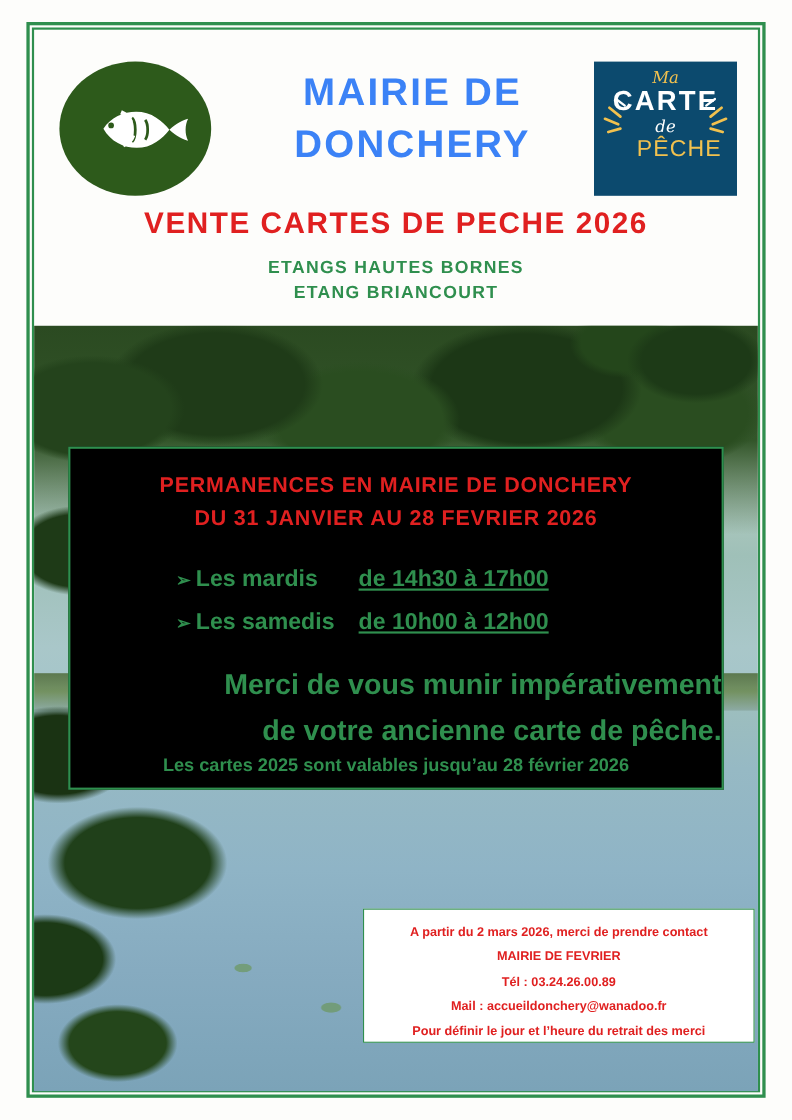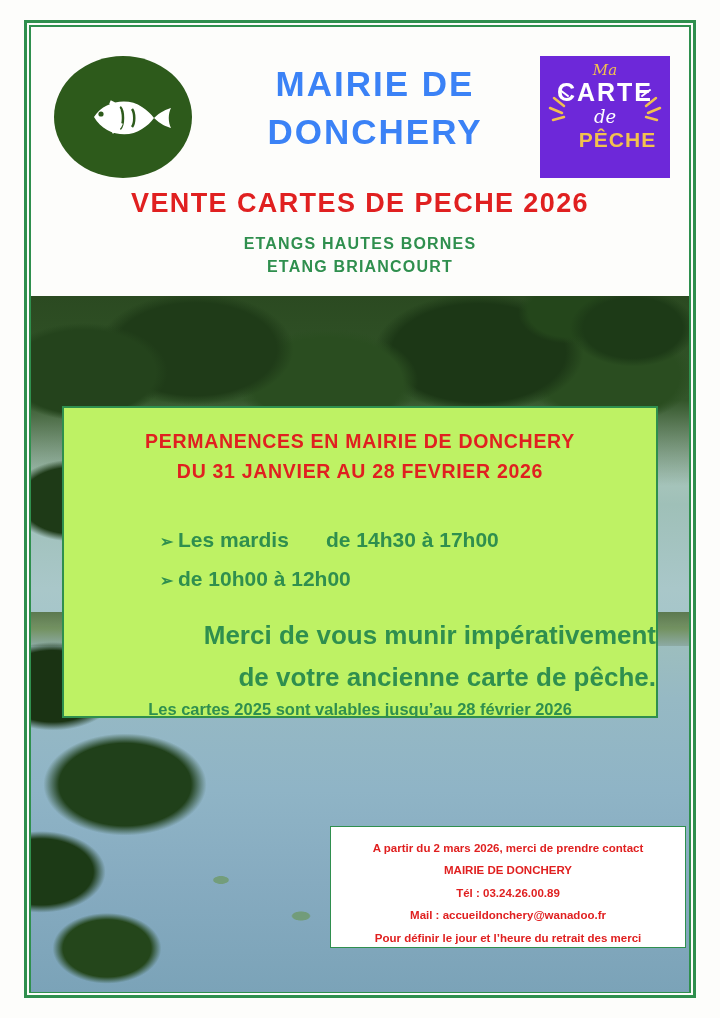--- a/index.html
+++ b/index.html
@@ -59,47 +59,47 @@
     letter-spacing: 2px;
     color: #3b82f6;
     line-height: 1.38;
     white-space: nowrap;
   }
 
   .carte-badge {
     position: absolute;
     left: 500px; top: 22px;
     width: 130px; height: 122px;
-    background: #6d28d9;
+    background: #0c4a6e;
     color: #ffffff;
     text-align: center;
     padding-top: 6px;
   }
   .badge-ma {
     font-family: "DejaVu Serif", serif;
     font-style: italic;
     font-size: 15px;
     color: #f2c14e;
     line-height: 1.1;
   }
   .badge-carte {
     font-size: 25px;
     font-weight: bold;
     letter-spacing: 2px;
     line-height: 1.1;
   }
   .badge-de {
     font-family: "DejaVu Serif", serif;
     font-style: italic;
-    font-size: 18px;
+    font-size: 15px;
     line-height: 1.2;
   }
   .badge-peche {
     font-size: 21px;
-    font-weight: bold;
+    font-weight: normal;
     letter-spacing: 1px;
     color: #f2c14e;
     line-height: 1.1;
     margin-left: 25px;
   }
   .badge-rays { position: absolute; left: 0; top: 0; }
 
   
   .vente {
     position: absolute;
@@ -180,21 +180,21 @@
       radial-gradient(ellipse 13px 6px at 74% 64%, #6f9a6a 0%, #6f9a6a 60%, rgba(111,154,106,0) 70%),
       radial-gradient(ellipse 10px 5px at 88% 24%, #7aa472 0%, #7aa472 60%, rgba(122,164,114,0) 70%);
     opacity: .8;
   }
 
   
   .card {
     position: absolute;
     left: 62px; top: 406px;
     width: 596px; height: 312px;
-    background: #bef264;
+    background: #000000;
     border: 2px solid #2f8f4e;
   }
   .card-title {
     margin-top: 18px;
     text-align: center;
     color: #e02020;
     font-size: 19.5px;
     font-weight: bold;
     letter-spacing: .7px;
     line-height: 1.55;
@@ -210,22 +210,22 @@
     font-size: 21px;
     font-weight: bold;
     line-height: 1.85;
     white-space: nowrap;
   }
   .bullet-mark {
     width: 18px;
     font-size: 16px;
     color: #2f8f4e;
   }
-  .bullet-day { display: inline-block; width: 148px; margin-top: 13px; }
-  .bullet-time { display: inline-block; }
+  .bullet-day { display: inline-block; width: 148px; }
+  .bullet-time { display: inline-block; text-decoration: underline; }
 
   .merci {
     margin-top: 16px;
     text-align: right;
     color: #2f8f4e;
     font-size: 26px;
     font-weight: bold;
     line-height: 1.6;
   }
   .valables {
@@ -328,33 +328,34 @@
     </div>
 
     <div class="bullets">
       <div class="bullet-row">
         <span class="bullet-mark">➢</span>
         <span class="bullet-day">Les mardis</span>
         <span class="bullet-time">de  14h30  à 17h00</span>
       </div>
       <div class="bullet-row">
         <span class="bullet-mark">➢</span>
+        <span class="bullet-day">Les samedis</span>
         <span class="bullet-time">de  10h00  à 12h00</span>
       </div>
     </div>
 
     <div class="merci">
       <div>Merci de vous munir impérativement</div>
       <div>de votre ancienne  carte de pêche.</div>
     </div>
 
     <div class="valables">Les cartes 2025 sont valables jusqu’au 28 février 2026</div>
   </div>
 
   <div class="contact">
     <div class="contact-line thin">A partir du 2 mars 2026, merci de  prendre contact</div>
-    <div class="contact-line">MAIRIE DE DONCHERY</div>
+    <div class="contact-line">MAIRIE DE FEVRIER</div>
     <div class="contact-line">Tél : 03.24.26.00.89</div>
     <div class="contact-line">Mail :  accueildonchery@wanadoo.fr</div>
     <div class="contact-line thin">Pour définir le jour et l’heure du retrait des merci</div>
   </div>
 
 </div>
 
 </body></html>

